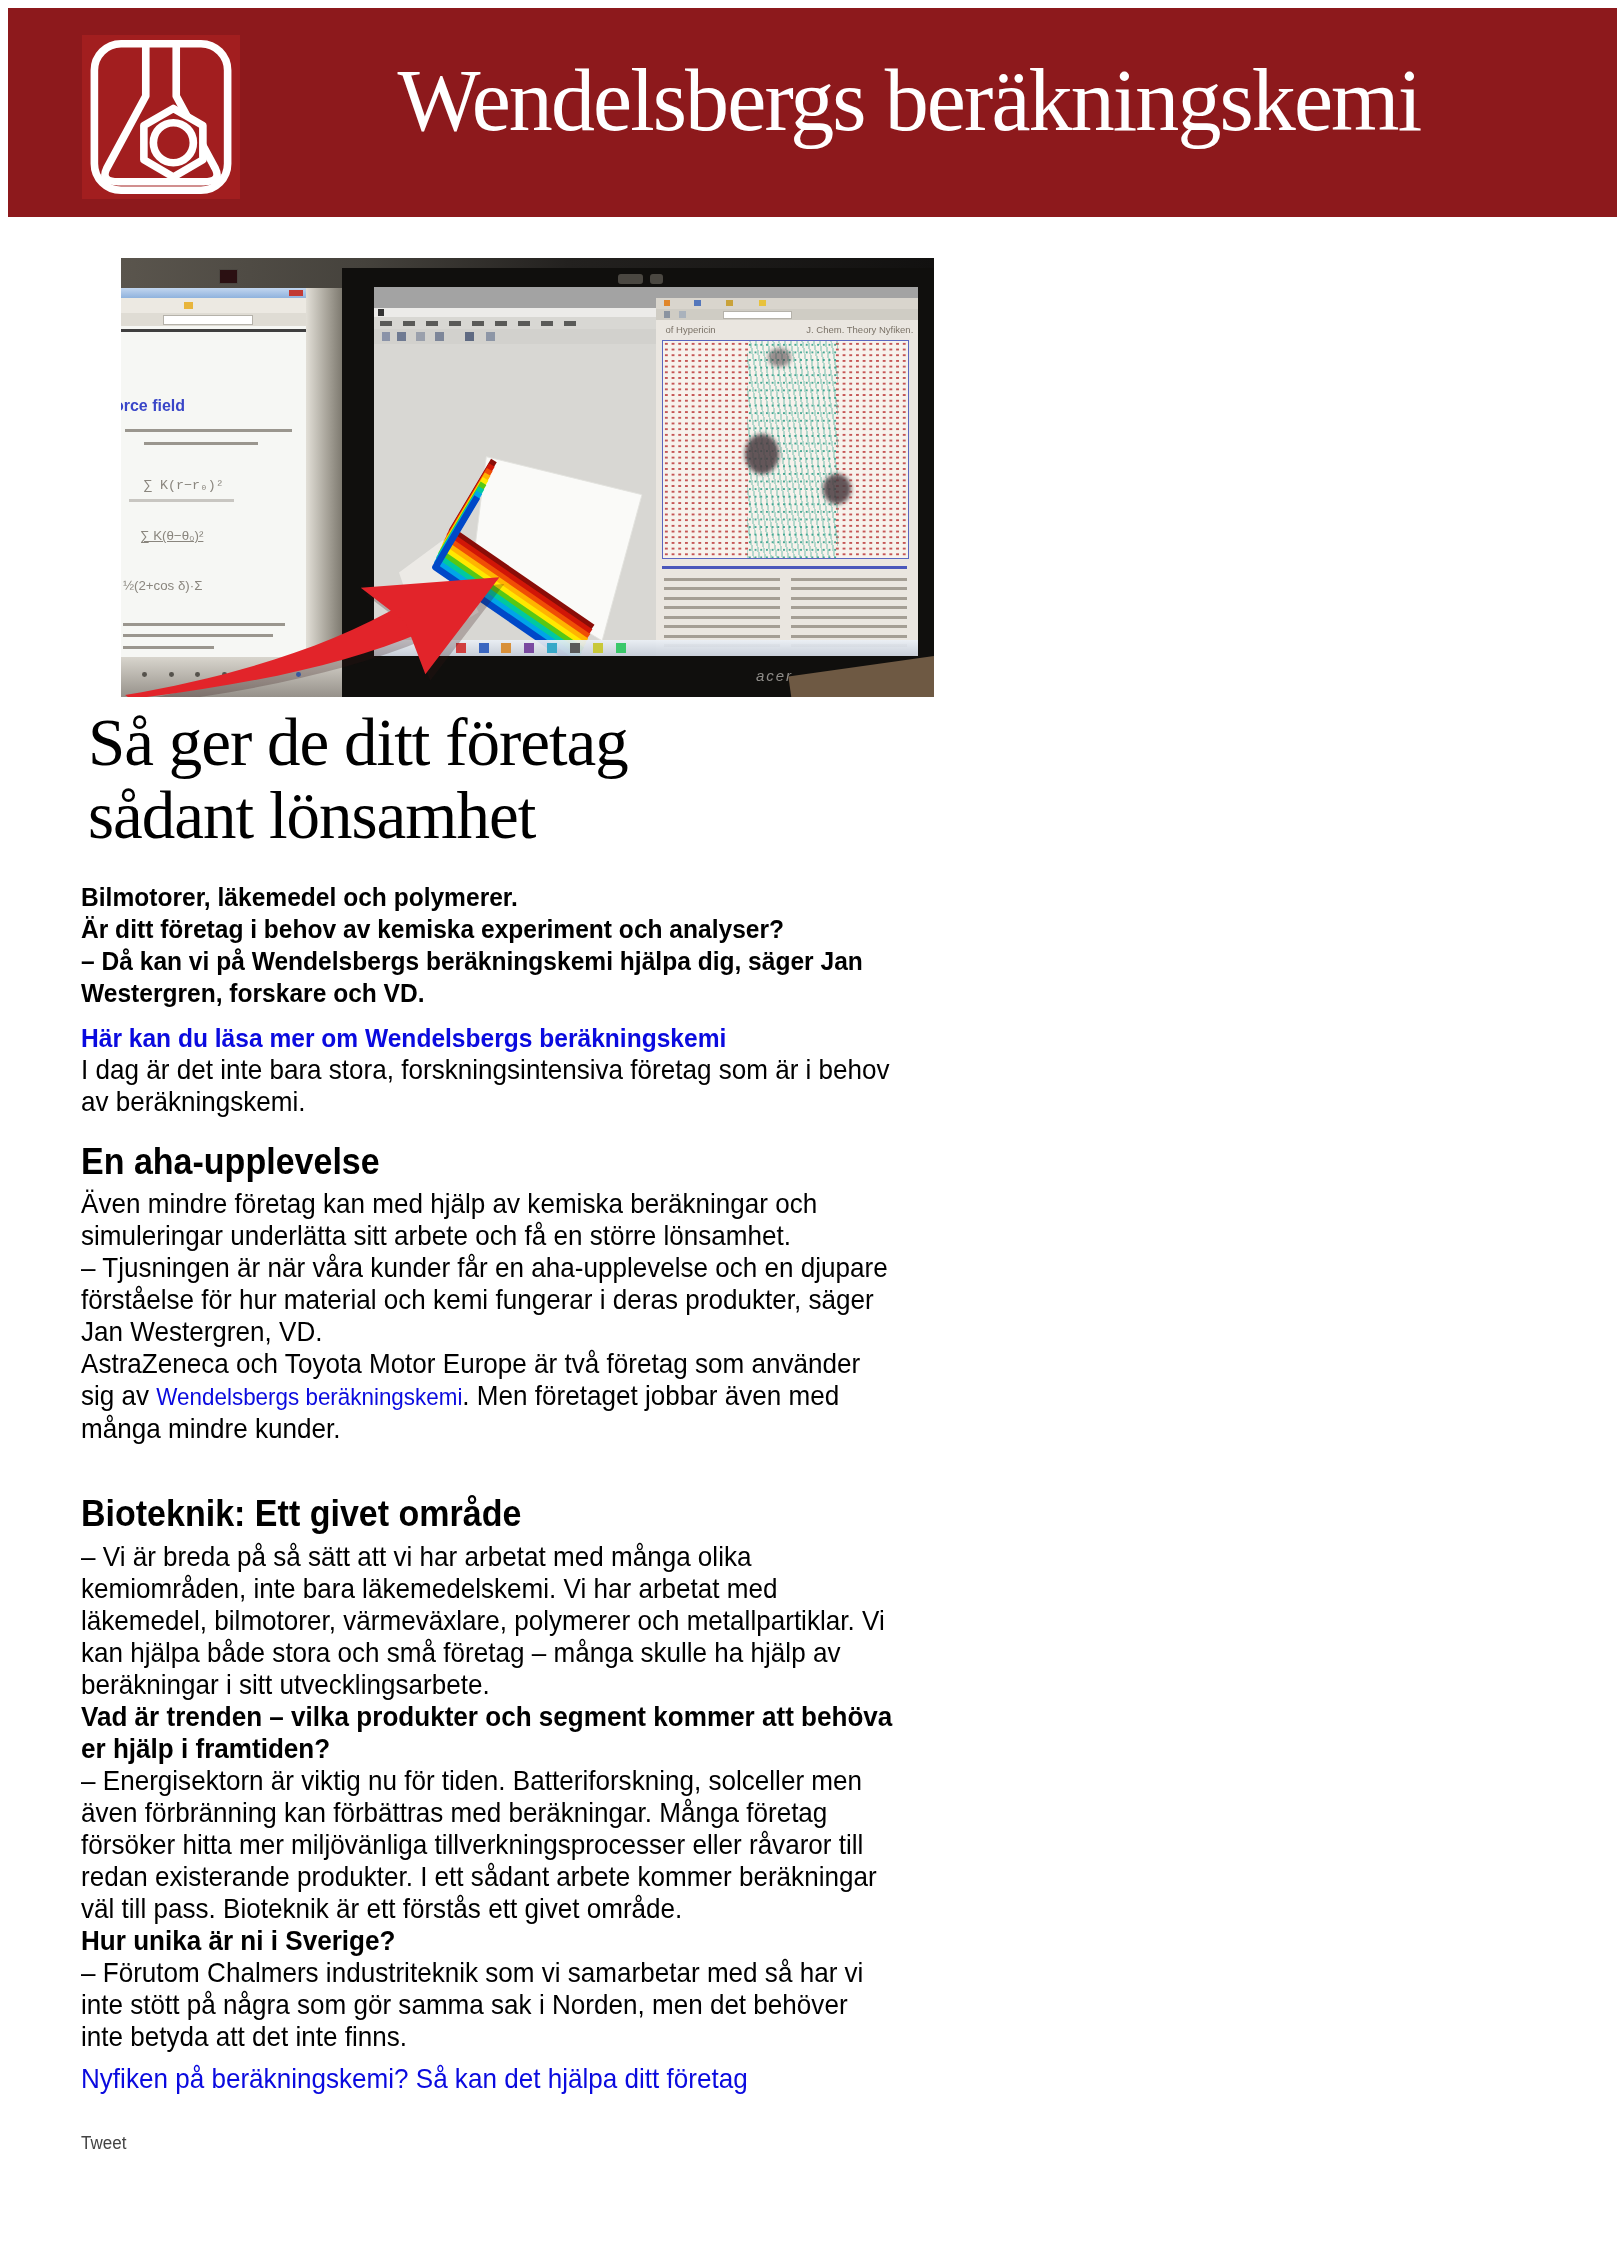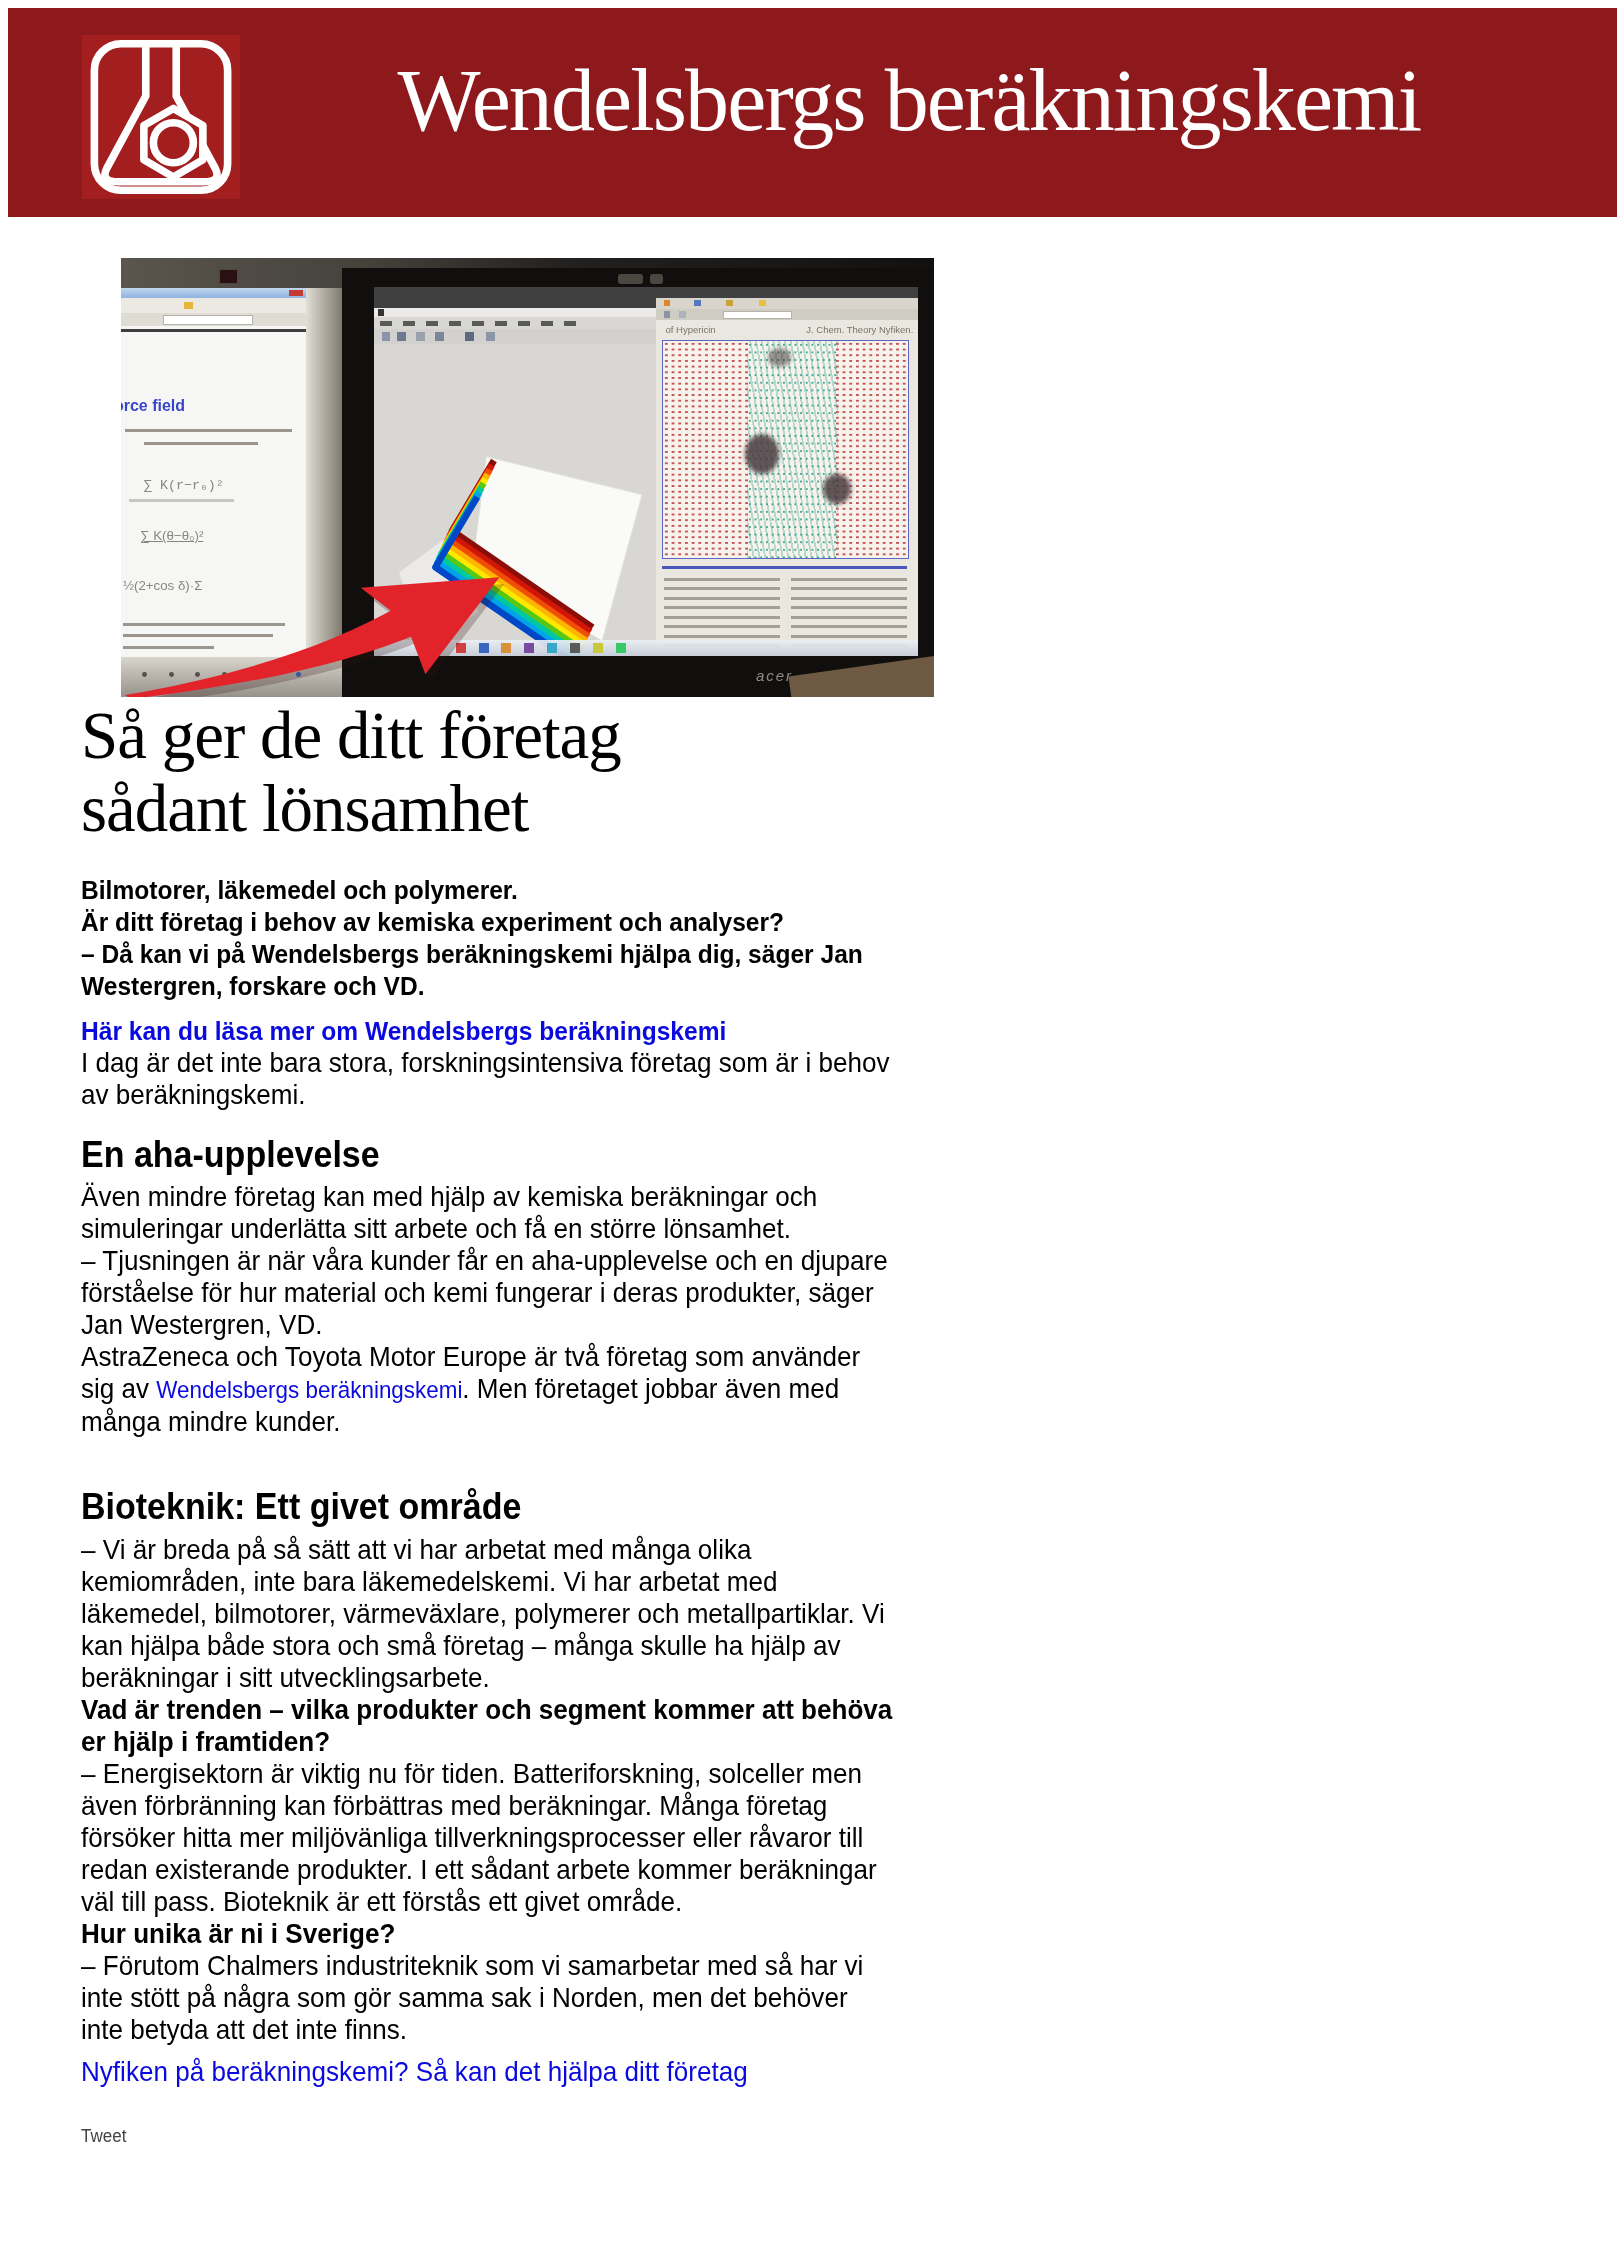--- a/index.html
+++ b/index.html
@@ -37,21 +37,21 @@
   .fline { position:absolute; height:2.9px; background:#9a968e; }
   .sigma { position:absolute; color:#8a867e; font-size:13.3px; }
   .lm-bezel-right { position:absolute; left:185px; top:30px; width:36px; height:369px;
     background:linear-gradient(90deg,#e2dfd7,#a6a298 60%,#7e7a70); }
   .lm-bezel-bottom { position:absolute; left:0; top:399px; width:221px; height:40px;
     background:linear-gradient(#d8d5cd,#96918a); }
   .lm-btn { position:absolute; top:15px; width:4.8px; height:4.8px; border-radius:50%; background:#55524c; }
   
   .rm-bezel { position:absolute; left:221px; top:9.5px; width:593px; height:430px; background:#100f0d; }
   .rm-btn { position:absolute; top:6.7px; height:9.5px; background:#4a4741; border-radius:2.9px; }
-  .rm-screen { position:absolute; left:253px; top:28.5px; width:544px; height:369px; background:#404040; overflow:hidden; }
+  .rm-screen { position:absolute; left:253px; top:28.5px; width:544px; height:369px; background:#a3a3a3; overflow:hidden; }
   .app-win { position:absolute; left:0; top:21px; width:282px; height:348px; background:#d8d7d3; }
   .app-title { height:9.5px; background:#ecebe9; position:relative; }
   .app-sq { position:absolute; left:3.8px; top:1.9px; width:6.7px; height:6.7px; background:#333; }
   .app-menu { height:12.4px; position:relative; }
   .dashes { position:absolute; left:5.7px; top:3.8px; width:200px; height:4.8px;
     background:repeating-linear-gradient(90deg,#5a5a58 0 12.4px, transparent 12.4px 23px); }
   .app-tools { height:14.3px; position:relative; background:#d2d1cd; }
   .tool-sq { position:absolute; top:2.9px; width:8.6px; height:8.6px; }
   .plot { position:absolute; left:17px; top:143px; width:259px; height:205px; }
   .pdf-win { position:absolute; left:282px; top:11.4px; width:263px; height:358px; background:#eae6e0; }
@@ -73,21 +73,21 @@
     background:repeating-linear-gradient(#8d867b 0 2.9px, transparent 2.9px 9.5px); opacity:.75; }
   .taskbar { position:absolute; left:0; bottom:0; width:544px; height:16px;
     background:linear-gradient(rgba(235,240,246,.92), rgba(198,205,216,.92)); }
   .tb-ic { position:absolute; top:3.8px; width:9.5px; height:9.5px; }
   .acer { position:absolute; left:635px; top:409px; color:#8f8d89; font-size:15px; font-style:italic; letter-spacing:1.9px; }
   .led { position:absolute; left:751px; top:417px; width:5.7px; height:5.7px; border-radius:50%; background:#4a9ae0; }
   .desk { position:absolute; right:-19px; bottom:-17px; width:162px; height:49px; background:#6e5943; transform:rotate(-8deg); }
   .arrow-svg { position:absolute; left:0; top:0; width:813px; height:439px; }
   
   .content { position:absolute; left:81px; top:699px; width:861px; }
-  .headline { margin:0; font-family:"Liberation Serif", serif; font-weight:400;
+  .headline { margin:7px; font-family:"Liberation Serif", serif; font-weight:400;
     font-size:67px; line-height:73px; letter-spacing:-1px; color:#000; }
   .condensed { width:861px; transform:scaleX(0.9448); transform-origin:0 0; }
   .lead { margin:28.5px 0 13.3px; font-weight:700; font-size:26px; line-height:32px; }
   .link-bold { display:block; color:#0a0adf; font-weight:700; font-size:26px; line-height:32px; text-decoration:none; cursor:pointer; }
   .body-p { margin:0; font-size:27.6px; line-height:32px; }
   .inline-link { color:#0a0adf; text-decoration:none; font-size:0.86em; cursor:pointer; }
   h2.sect { margin:23px 0 5.7px; font-size:36px; line-height:42px; font-weight:700; }
   h2.sect2 { margin-top:48px; }
   .q { font-weight:700; }
   .closing-link { display:block; margin-top:9.5px; color:#0a0adf; font-size:27.6px; line-height:32px; text-decoration:none; cursor:pointer; }

